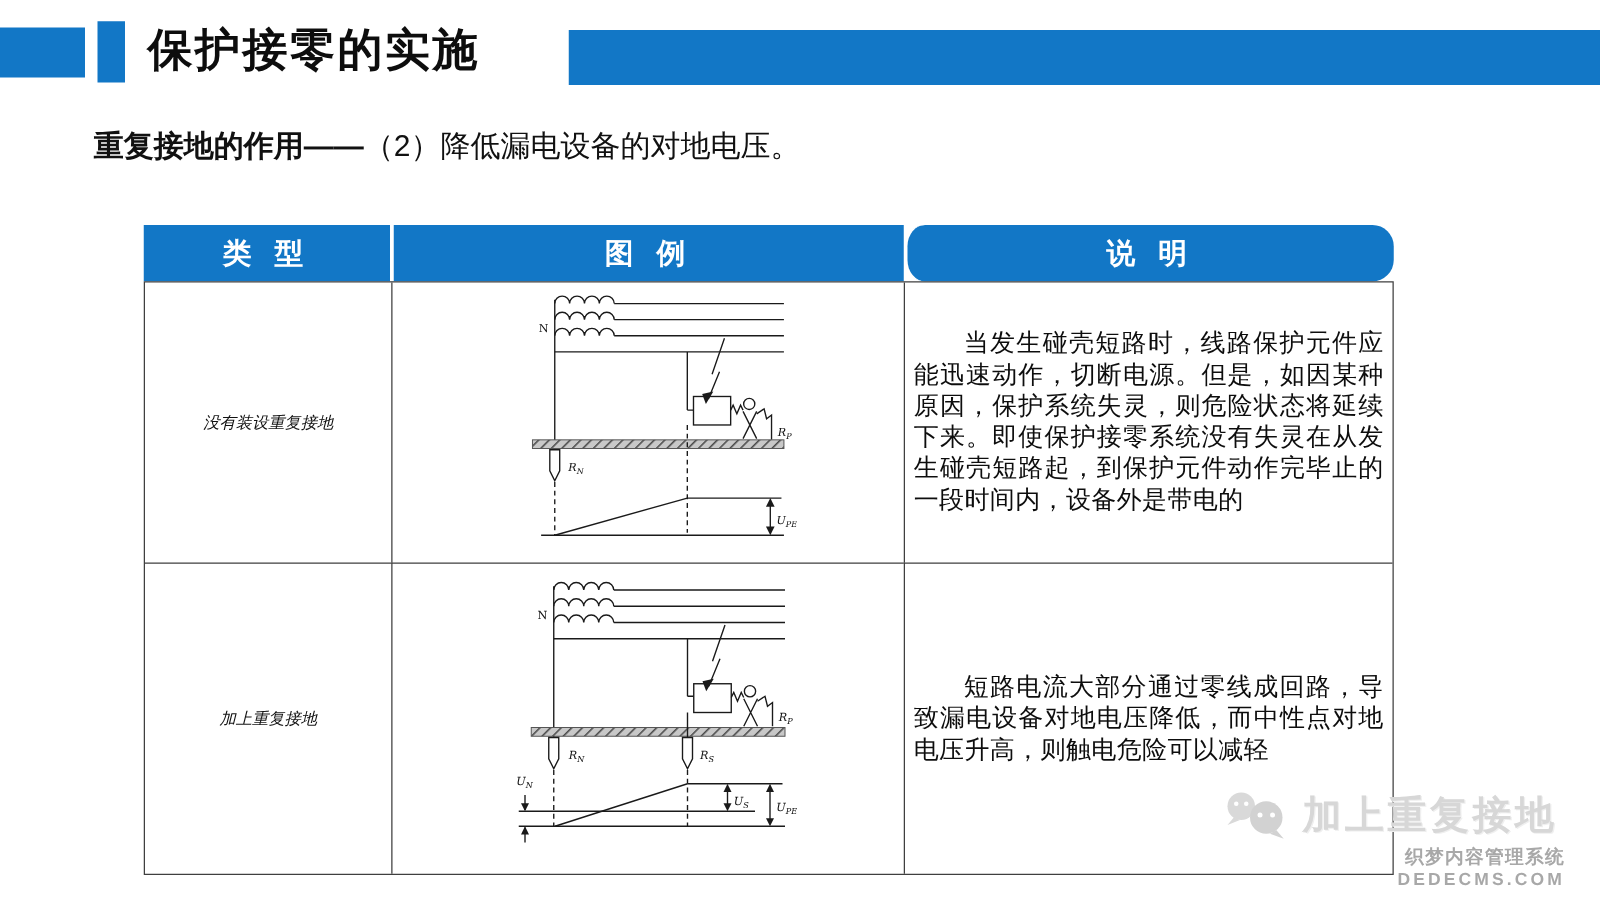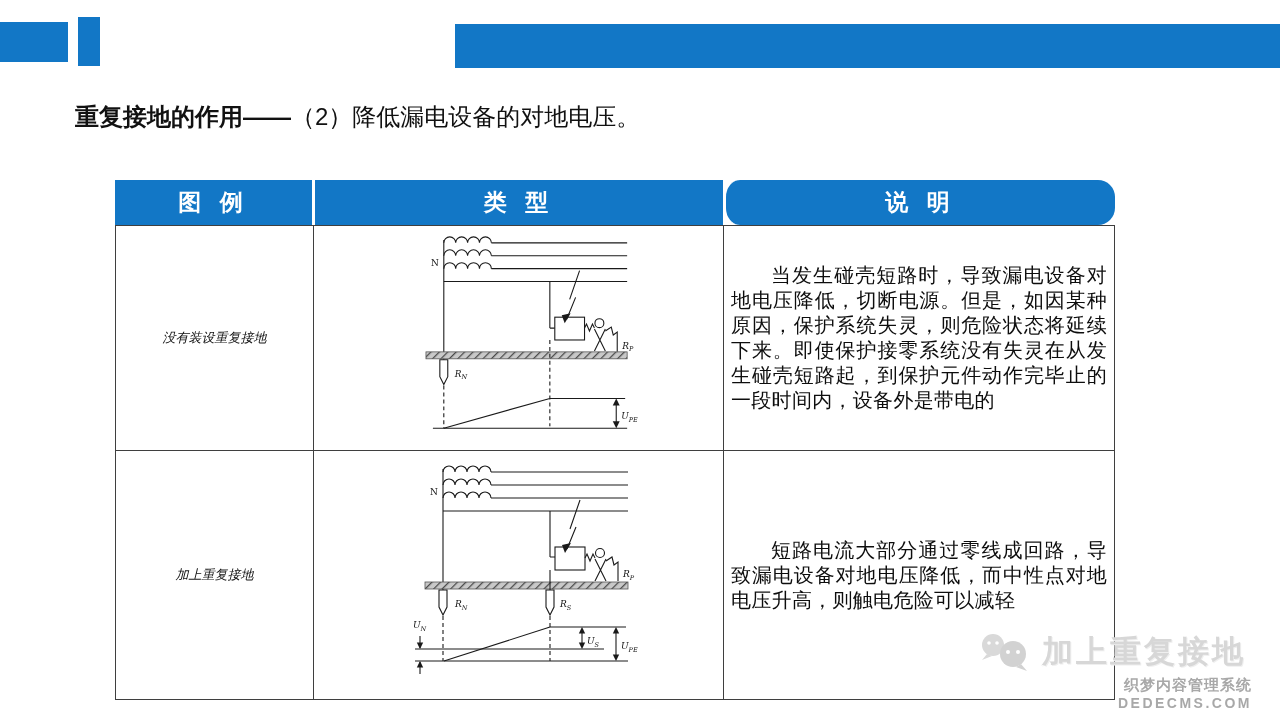--- a/index.html
+++ b/index.html
@@ -47,27 +47,28 @@
   .cms .l1{font-size:15px;letter-spacing:1px;}
   .cms .l2{font-size:14px;letter-spacing:2.5px;}
 </style>
 </head>
 <body>
 
 <div class="slide">
 
   <div class="accent-bg sq" style="background: rgb(18, 119, 198);"></div>
   <div class="accent-bg thin" style="background: rgb(18, 119, 198);"></div>
+  <h1 class="title">保护接零的实施</h1>
   <div class="accent-bg rbar" style="background: rgb(18, 119, 198);"></div>
 
   <p class="subtitle"><span class="b">重复接地的作用——</span><span>（2）降低漏电设备的对地电压。</span></p>
 
   <div class="thead">
+    <div class="th accent-bg" style="background: rgb(18, 119, 198);">类 型</div>
     <div class="th accent-bg" style="background: rgb(18, 119, 198);">图  例</div>
-    <div class="th accent-bg" style="background: rgb(18, 119, 198);">类 型</div>
     <div class="th accent-bg" style="background: rgb(18, 119, 198); border-radius: 17px;">说 明</div>
   </div>
 
   <div class="tbody">
 
     <div class="td c1 r1 type">没有装设重复接地</div>
     <div class="td c2 r1 fig">
       <svg width="245" height="220" viewBox="0 0 245 222">
         <defs>
           <pattern id="hatchA" patternUnits="userSpaceOnUse" width="6" height="6" patternTransform="rotate(45)">
@@ -102,21 +103,21 @@
           <polygon points="207,172 203.5,179 210.5,179" fill="#1a1a1a" stroke="none"></polygon>
           <polygon points="207,202 203.5,195 210.5,195" fill="#1a1a1a" stroke="none"></polygon>
         </g>
         <text x="20" y="38" class="dn"><tspan>N</tspan></text>
         <text x="44" y="150" class="dl"><tspan>R</tspan><tspan font-size="6.5" dy="2.5">N</tspan></text>
         <text x="213" y="122" class="dl"><tspan>R</tspan><tspan font-size="6.5" dy="2.5">P</tspan></text>
         <text x="212" y="193" class="dl"><tspan>U</tspan><tspan font-size="6.5" dy="2.5">PE</tspan></text>
       </svg>
     </div>
     <div class="td c3 r1 desc">
-      <p>当发生碰壳短路时，导致漏电设备对地电压降低，切断电源。但是，如因某种原因，保护系统失灵，则危险状态将延续下来。即使保护接零系统没有失灵在从发生碰壳短路起，到保护元件动作完毕止的一段时间内，设备外是带电的</p>
+      <p>当发生碰壳短路时，线路保护元件应能迅速动作，切断电源。但是，如因某种原因，保护系统失灵，则危险状态将延续下来。即使保护接零系统没有失灵在从发生碰壳短路起，到保护元件动作完毕止的一段时间内，设备外是带电的</p>
     </div>
 
     <div class="td c1 r2 type">加上重复接地</div>
     <div class="td c2 r2 fig">
       <svg width="245" height="232" viewBox="0 0 245 232">
         <defs>
           <pattern id="hatchB" patternUnits="userSpaceOnUse" width="6" height="6" patternTransform="rotate(45)">
             <rect width="6" height="6" fill="#c8c8c8"></rect>
             <line x1="0" y1="0" x2="0" y2="6" stroke="#4a4a4a" stroke-width="2.5"></line>
           </pattern>

